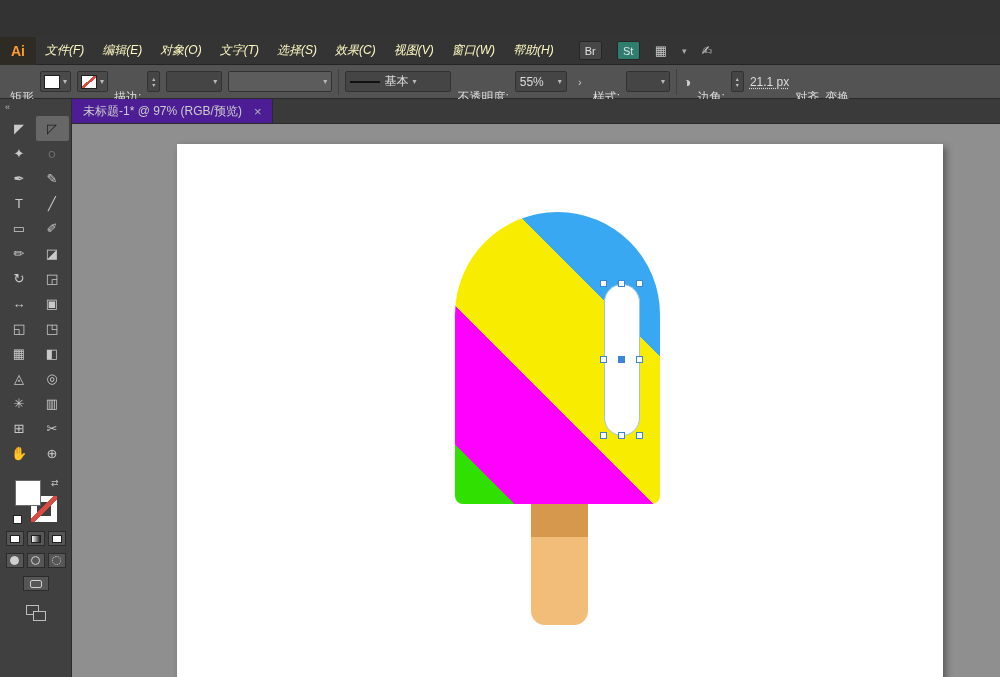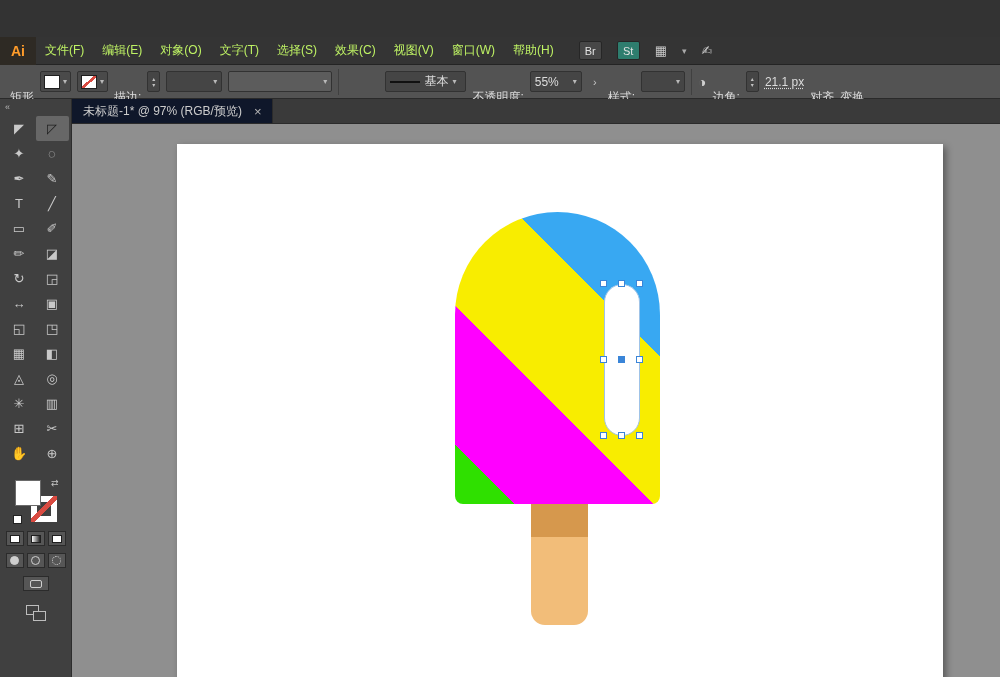--- a/index.html
+++ b/index.html
@@ -4,21 +4,21 @@
 <style>
   * { box-sizing: border-box; }
   body { margin:0; font-family:"Liberation Sans","DejaVu Sans",sans-serif; font-size:12px; }
   .app { position:relative; width:1000px; height:677px; background:#333; overflow:hidden; color:#d0d0d0; }
 
   
   .menubar { height:28px; background:#343434; border-bottom:1px solid #242424; display:flex; align-items:center;margin-top:37px; }
   .logo { width:36px; height:28px; display:flex; align-items:center; justify-content:center;
           color:#ff9c2a; font-weight:bold; font-size:14px; background:#2e2a24; }
   .menus { display:flex; }
-  .menu-item { padding:7px 9px; line-height:27px; color:#bef264; cursor:default; }
+  .menu-item { padding:7px 9px; line-height:27px; color:#fef9c3; cursor:default;font-style:italic; }
   .mb-right { display:flex; align-items:center; gap:15px; margin-left:16px; }
   .mb-sq { width:23px; height:19px; background:#474747; border:1px solid #262626; border-radius:2px;
            font-size:11px; color:#e2e2e2; display:flex; align-items:center; justify-content:center; }
   .mb-ic { font-size:13px; color:#c9c9c9; }
   .mb-caret { font-size:9px; color:#aaa; }
 
   
   .controlbar { height:34px; background:#535353; border-bottom:1px solid #2a2a2a;
                 display:flex; align-items:center; gap:6px; padding:0 10px; color:#dcdcdc; }
   .cb-label { white-space:nowrap;margin-top:31px; }
@@ -28,21 +28,21 @@
   .swatch { width:16px; height:14px; background:#fff; border:1px solid #1f1f1f; }
   .none-bg { background-color:#fff;
              background-image:linear-gradient(to bottom right, transparent 43%, #d94b41 43%, #d94b41 57%, transparent 57%); }
   .caret { font-size:8px; color:#b9b9b9; }
   .stepperbox { display:flex; flex-direction:column; justify-content:center; background:#454545;
                 border:1px solid #323232; border-radius:2px; width:13px; height:21px;
                 font-size:6px; line-height:6px; text-align:center; color:#c2c2c2; }
   .field { display:flex; align-items:center; gap:4px; background:#454545; border:1px solid #323232;
            border-radius:2px; height:21px; padding:0 4px; }
   .field .flex { flex:1; }
-  .w44{width:44px;} .w52{width:52px;} .w56{width:56px;} .w92{width:81px;margin-left:40px;} .w100{width:104px;}
+  .w44{width:44px;} .w52{width:52px;} .w56{width:56px;} .w92{width:106px;} .w100{width:104px;}
   .disabled { background:#5c5c5c; }
   .profile-line { width:30px; height:2px; background:#111; }
   .mini-btn { width:14px; height:18px; display:flex; align-items:center; justify-content:center;
               color:#c5c5c5; font-size:11px; }
   .vsep { width:1px; height:26px; background:#404040; }
   .round-icon { font-size:14px; color:#cfcfcf; }
   .cb-value { text-decoration:underline dotted; text-underline-offset:2px; }
 
   
   .workspace { display:flex; height:614px; }
@@ -79,21 +79,21 @@
                 display:flex; align-items:center; justify-content:center; }
   .screen-btn span { width:12px; height:8px; border:1px solid #cfcfcf; border-radius:2px; }
   .overlap-icon { position:relative; width:20px; height:16px; margin-top:14px; }
   .overlap-icon i { position:absolute; width:13px; height:10px; border:1px solid #bdbdbd; background:#404040; }
   .overlap-icon i:first-child { left:0; top:0; }
   .overlap-icon i:last-child { right:0; bottom:0; }
 
   
   .rightcol { flex:1; display:flex; flex-direction:column; min-width:0; }
   .tabbar { height:25px; background:#3a3a3a; border-bottom:1px solid #2b2b2b; display:flex; align-items:flex-end; }
-  .tab { height:24px; background:#0f172a; color:#cccccc; display:flex; align-items:center; gap:12px;
+  .tab { height:24px; background:#4c1d95; color:#cccccc; display:flex; align-items:center; gap:12px;
          padding:0 11px; border-right:1px solid #2b2b2b; font-size:12px; }
   .tab-close { color:#b5b5b5; font-size:13px; }
 
   
   .canvas { flex:1; position:relative; background:#8f8f8f; overflow:hidden; }
   .artboard { position:absolute; left:105px; top:20px; width:766px; height:600px; background:#ffffff;
               box-shadow:3px 3px 7px rgba(0,0,0,0.38); }
 
   
   .pop-body { position:absolute; left:278px; top:68px; width:205px; height:292px;

